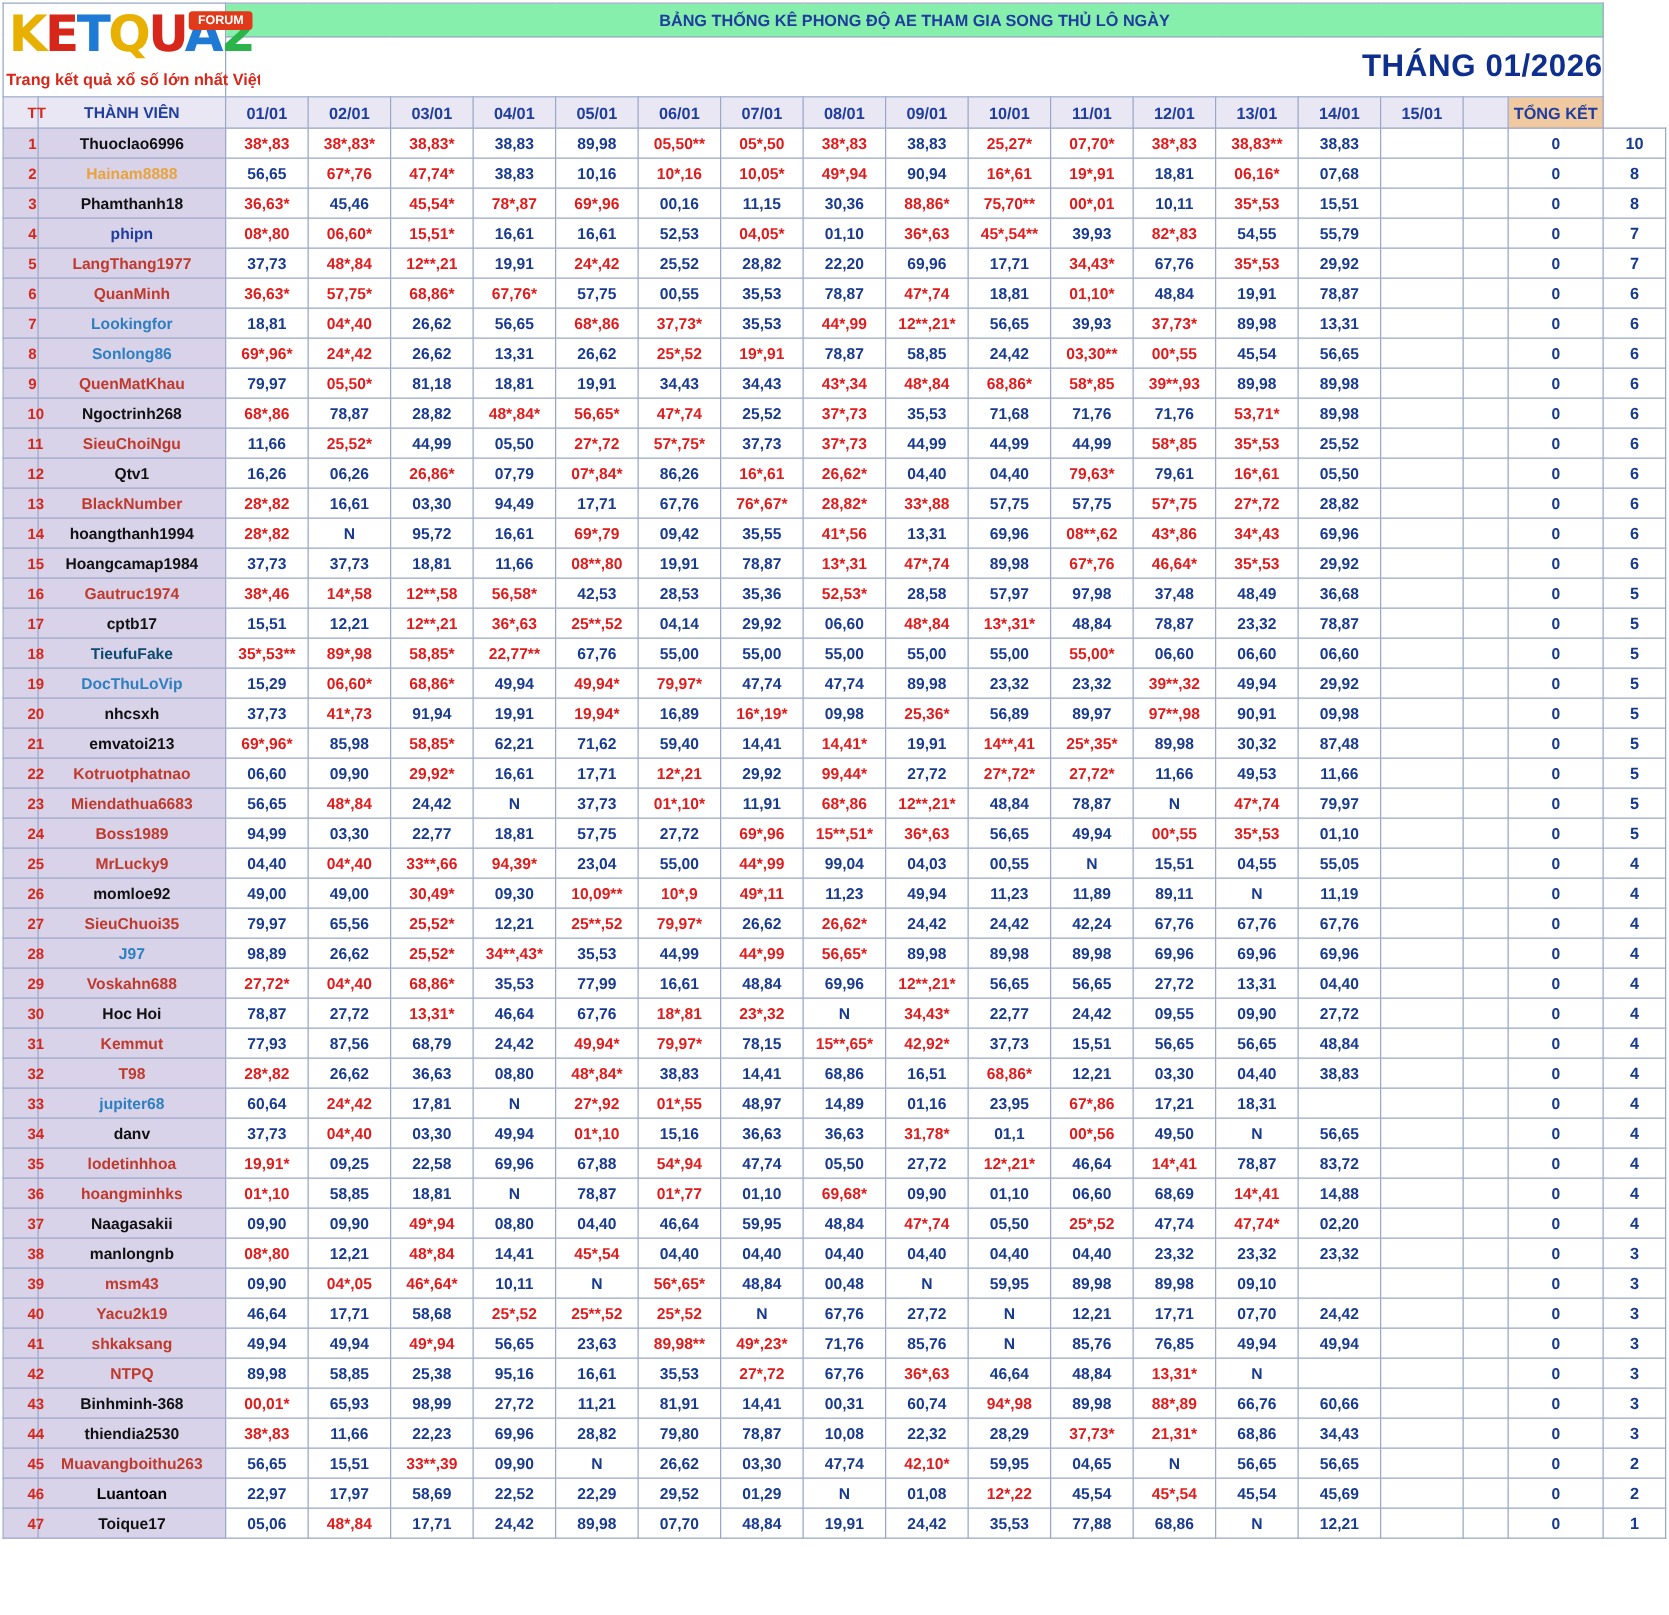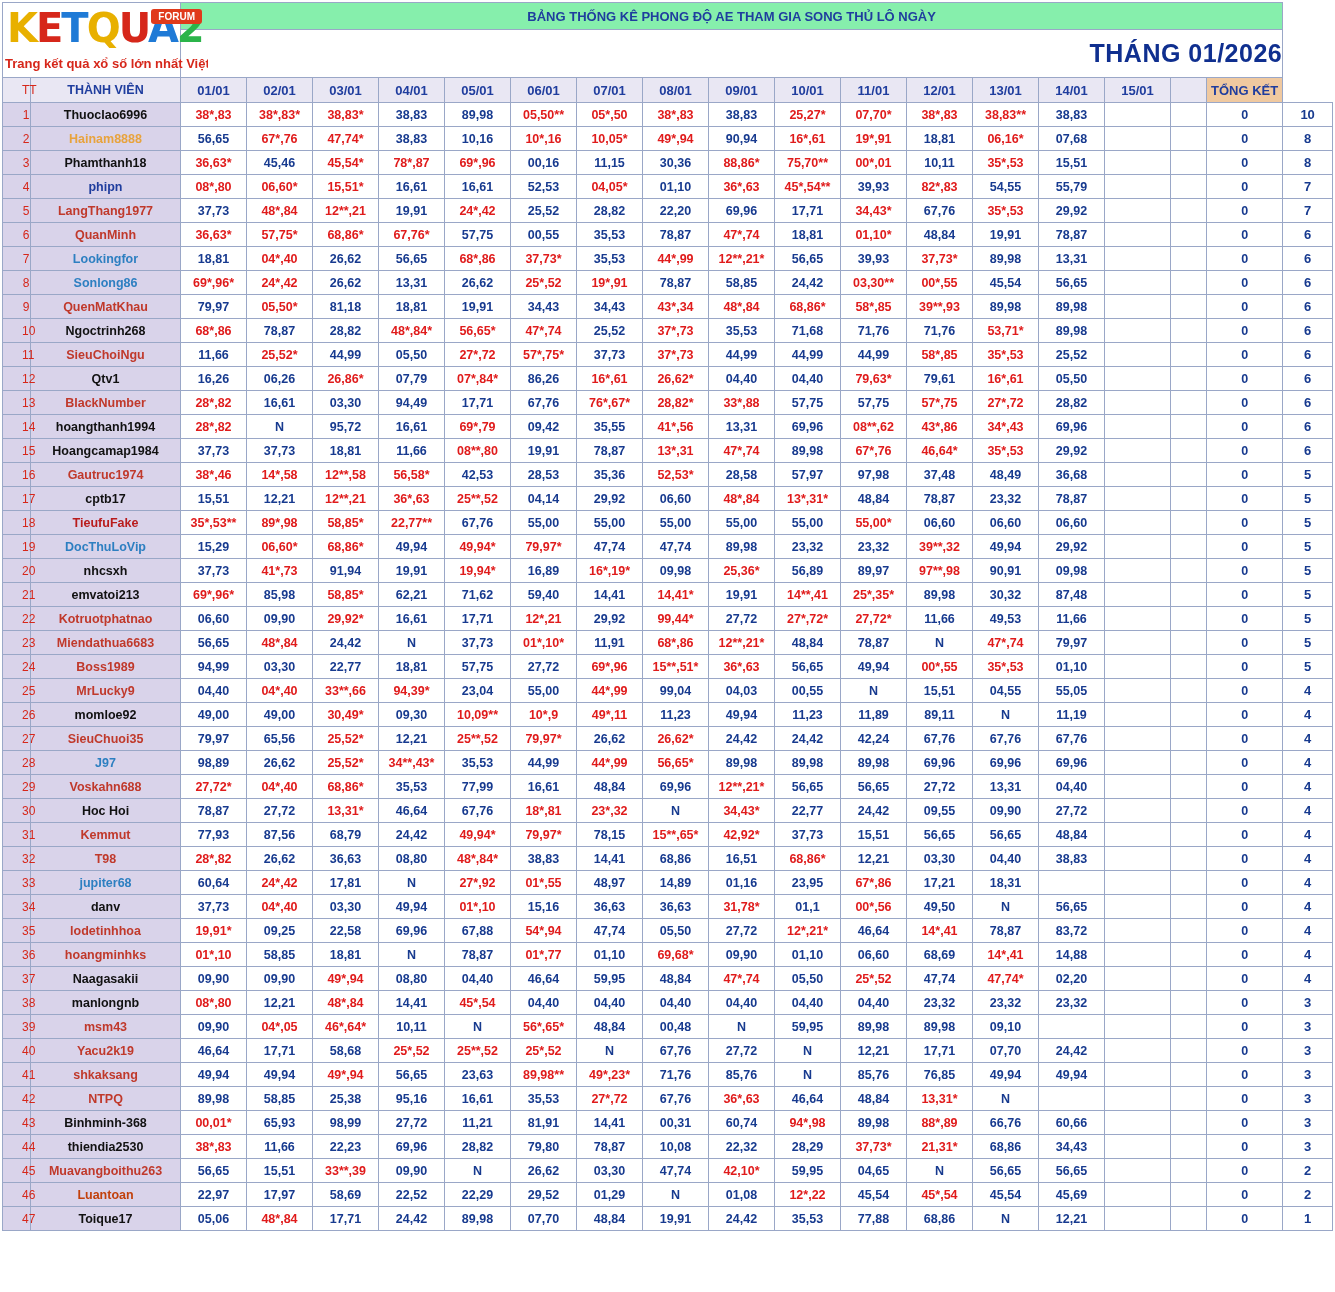--- a/index.html
+++ b/index.html
@@ -12,21 +12,21 @@
   .logo-cell{background:#ffffff;padding:0;vertical-align:middle;}
   .logo{width:205px;height:74px;position:relative;overflow:hidden;}
   .logo .k{position:absolute;left:4px;top:2px;font-size:40px;font-weight:bold;font-family:"DejaVu Sans", sans-serif;letter-spacing:-2px;}
   .logo .forum{position:absolute;right:6px;top:6px;background:#e03a1b;color:#fff;font-size:10px;font-weight:bold;padding:2px 7px;border-radius:3px;}
   .logo .sub{position:absolute;left:2px;bottom:6px;font-size:13px;font-weight:bold;color:#d6271a;white-space:nowrap;}
   .colhdr{background:#e9e7f3;color:#1f3d9e;font-weight:bold;font-size:13px;height:24px;}
   .colhdr.tt{background:#e9e7f3;color:#d6271a;}
   .colhdr.member{background:#e9e7f3;color:#1f3d9e;}
   .total-hdr{background:#f0c9a0;color:#1f3d9e;font-weight:bold;font-size:13px;}
   tr.row{height:24px;}
-  td.tt{background:#d9d3ea;color:#d6271a;font-weight:normal;font-size:12px;width:28px;padding-left:19px;}
+  td.tt{background:#d9d3ea;color:#d6271a;font-weight:bold;font-size:12px;width:28px;padding-left:19px;}
   td.member{background:#d9d3ea;font-weight:bold;font-size:12.5px;width:150px;}
   td.cell{background:#ffffff;font-weight:bold;font-size:12.5px;color:#173a8f;}
   td.cell.red{color:#e01b1b;}
   td.zero{background:#ffffff;color:#173a8f;font-weight:bold;width:36px;}
   td.total{background:#ffffff;color:#173a8f;font-weight:bold;width:76px;font-size:13px;}
 </style>
 </head>
 <body>
 
 <div id="wrap">
@@ -460,21 +460,21 @@
           <td class="cell">78,87</td>
           <td class="cell">23,32</td>
           <td class="cell">78,87</td>
           <td class="cell"></td>
           <td class="cell"></td>
           <td class="zero">0</td>
           <td class="total">5</td>
         </tr>
         <tr class="row">
           <td class="tt">18</td>
-          <td class="member" style="color: #b91c1c;">TieufuFake</td>
+          <td class="member" style="color: #0c4a6e;">TieufuFake</td>
           <td class="cell red">35*,53**</td>
           <td class="cell red">89*,98</td>
           <td class="cell red">58,85*</td>
           <td class="cell red">22,77**</td>
           <td class="cell">67,76</td>
           <td class="cell">55,00</td>
           <td class="cell">55,00</td>
           <td class="cell">55,00</td>
           <td class="cell">55,00</td>
           <td class="cell">55,00</td>
@@ -1076,21 +1076,21 @@
           <td class="cell">N</td>
           <td class="cell">56,65</td>
           <td class="cell">56,65</td>
           <td class="cell"></td>
           <td class="cell"></td>
           <td class="zero">0</td>
           <td class="total">2</td>
         </tr>
         <tr class="row">
           <td class="tt">46</td>
-          <td class="member" style="color: #c2410c;">Luantoan</td>
+          <td class="member" style="color: #000000;">Luantoan</td>
           <td class="cell">22,97</td>
           <td class="cell">17,97</td>
           <td class="cell">58,69</td>
           <td class="cell">22,52</td>
           <td class="cell">22,29</td>
           <td class="cell">29,52</td>
           <td class="cell">01,29</td>
           <td class="cell">N</td>
           <td class="cell">01,08</td>
           <td class="cell red">12*,22</td>

